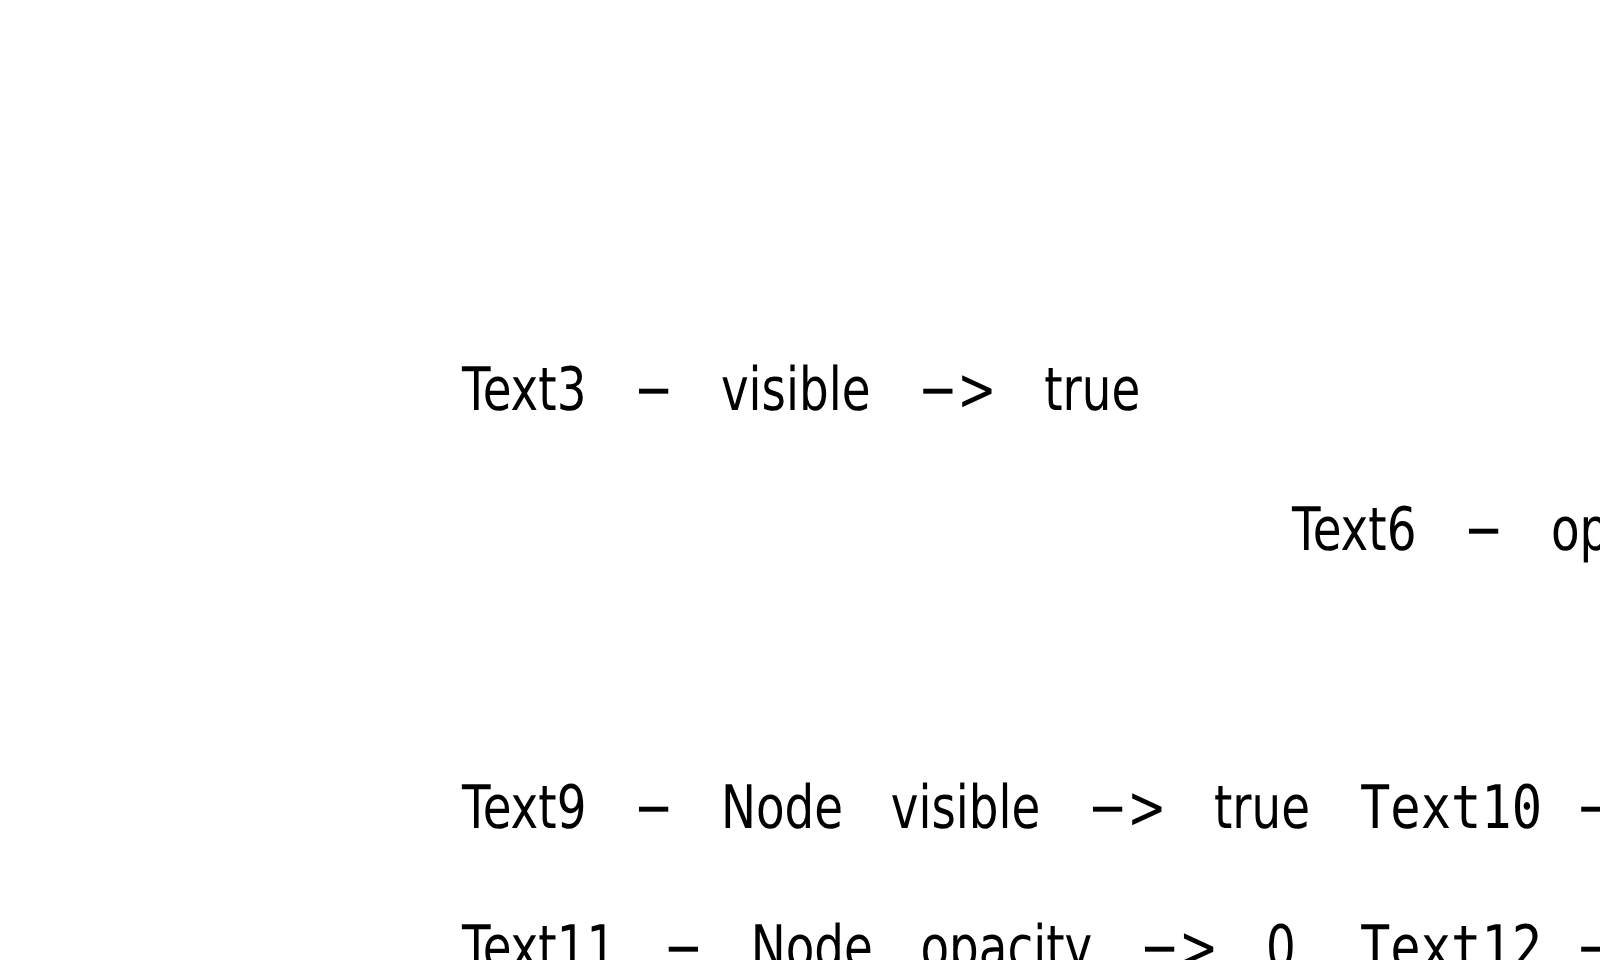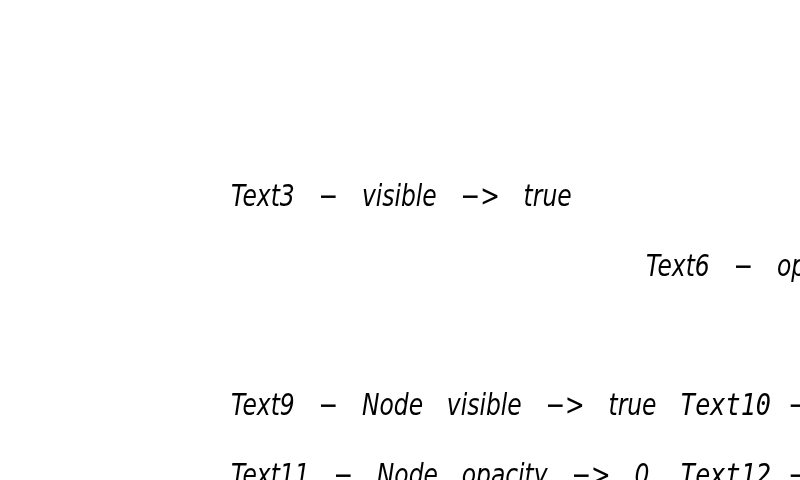--- a/index.html
+++ b/index.html
@@ -15,21 +15,20 @@
     font-family: "DejaVu Sans", sans-serif;
     color: #000000;
   }
   .canvas {
     position: absolute;
     left: 0; top: 0;
     width: 800px;
     height: 480px;
     background: #ffffff;
     overflow: hidden;
-    font-style: italic;
   }
   .txt {
     position: absolute;
     line-height: 36px;
     font-size: 30px;
     white-space: pre;
   }
   .txt .scale {
     display: inline-block;
     transform: scaleX(0.78);

